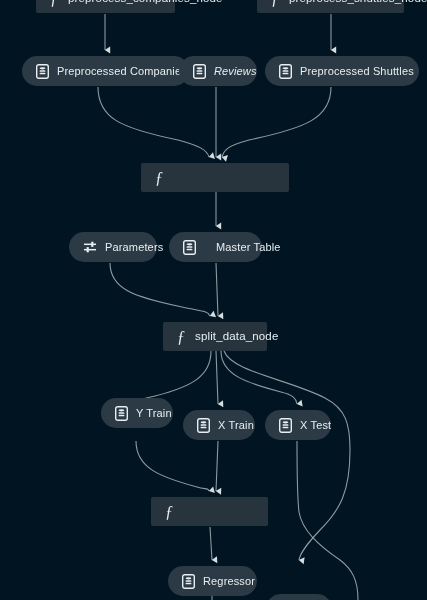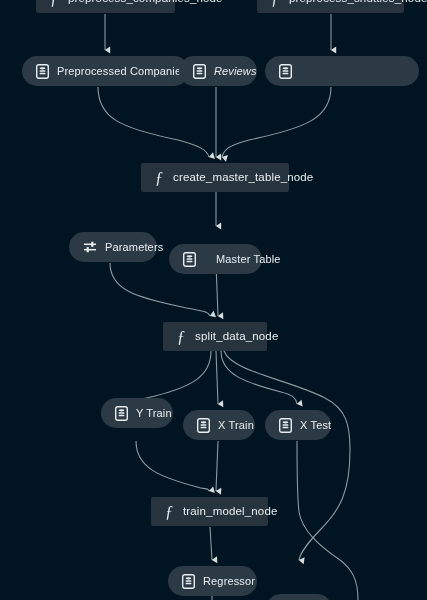--- a/index.html
+++ b/index.html
@@ -131,38 +131,38 @@
   <span class="node-label">Reviews</span>
 </div>
 
 <div class="node data-node" style="left:265px;top:56px;width:154px;">
   <svg class="ico" width="13" height="15" viewBox="0 0 13 15">
     <rect x="0.7" y="0.7" width="11.6" height="13.6" rx="2" fill="none" stroke="#e8eef1" stroke-width="1.4"></rect>
     <ellipse cx="6.5" cy="4.3" rx="2.9" ry="1.15" fill="#e8eef1"></ellipse>
     <rect x="3.6" y="6.3" width="5.8" height="1.5" rx="0.6" fill="#e8eef1"></rect>
     <rect x="3.6" y="8.8" width="5.8" height="1.5" rx="0.6" fill="#e8eef1"></rect>
   </svg>
+  <span class="node-label">Preprocessed Shuttles</span>
 </div>
 
 <div class="node task-node" style="left:141px;top:163px;width:148px;">
   <span class="f-ico">ƒ</span>
-  <span class="node-label">create_master_table_node</span>
 </div>
 
 <div class="node data-node" style="left:69px;top:232px;width:88px;">
   <svg class="ico" width="14" height="14" viewBox="0 0 14 14">
     <line x1="1" y1="4.3" x2="13" y2="4.3" stroke="#e8eef1" stroke-width="1.5"></line>
     <line x1="1" y1="9.7" x2="13" y2="9.7" stroke="#e8eef1" stroke-width="1.5"></line>
     <rect x="8.2" y="1.7" width="2.2" height="5.2" fill="#e8eef1"></rect>
     <rect x="3.6" y="7.1" width="2.2" height="5.2" fill="#e8eef1"></rect>
   </svg>
   <span class="node-label">Parameters</span>
 </div>
 
-<div class="node data-node" style="left:169px;top:244px;width:93px;gap:20px;">
+<div class="node data-node" style="left:169px;top:232px;width:93px;gap:20px;">
   <svg class="ico" width="13" height="15" viewBox="0 0 13 15">
     <rect x="0.7" y="0.7" width="11.6" height="13.6" rx="2" fill="none" stroke="#e8eef1" stroke-width="1.4"></rect>
     <ellipse cx="6.5" cy="4.3" rx="2.9" ry="1.15" fill="#e8eef1"></ellipse>
     <rect x="3.6" y="6.3" width="5.8" height="1.5" rx="0.6" fill="#e8eef1"></rect>
     <rect x="3.6" y="8.8" width="5.8" height="1.5" rx="0.6" fill="#e8eef1"></rect>
   </svg>
   <span class="node-label">Master Table</span>
 </div>
 
 <div class="node task-node" style="left:163px;top:322px;width:104px;">
@@ -195,21 +195,20 @@
     <rect x="0.7" y="0.7" width="11.6" height="13.6" rx="2" fill="none" stroke="#e8eef1" stroke-width="1.4"></rect>
     <ellipse cx="6.5" cy="4.3" rx="2.9" ry="1.15" fill="#e8eef1"></ellipse>
     <rect x="3.6" y="6.3" width="5.8" height="1.5" rx="0.6" fill="#e8eef1"></rect>
     <rect x="3.6" y="8.8" width="5.8" height="1.5" rx="0.6" fill="#e8eef1"></rect>
   </svg>
   <span class="node-label">X Test</span>
 </div>
 
 <div class="node task-node" style="left:151px;top:497px;width:117px;">
   <span class="f-ico">ƒ</span>
-  <span class="node-label">train_model_node</span>
 </div>
 
 <div class="node data-node" style="left:168px;top:566px;width:89px;">
   <svg class="ico" width="13" height="15" viewBox="0 0 13 15">
     <rect x="0.7" y="0.7" width="11.6" height="13.6" rx="2" fill="none" stroke="#e8eef1" stroke-width="1.4"></rect>
     <ellipse cx="6.5" cy="4.3" rx="2.9" ry="1.15" fill="#e8eef1"></ellipse>
     <rect x="3.6" y="6.3" width="5.8" height="1.5" rx="0.6" fill="#e8eef1"></rect>
     <rect x="3.6" y="8.8" width="5.8" height="1.5" rx="0.6" fill="#e8eef1"></rect>
   </svg>
   <span class="node-label">Regressor</span>

